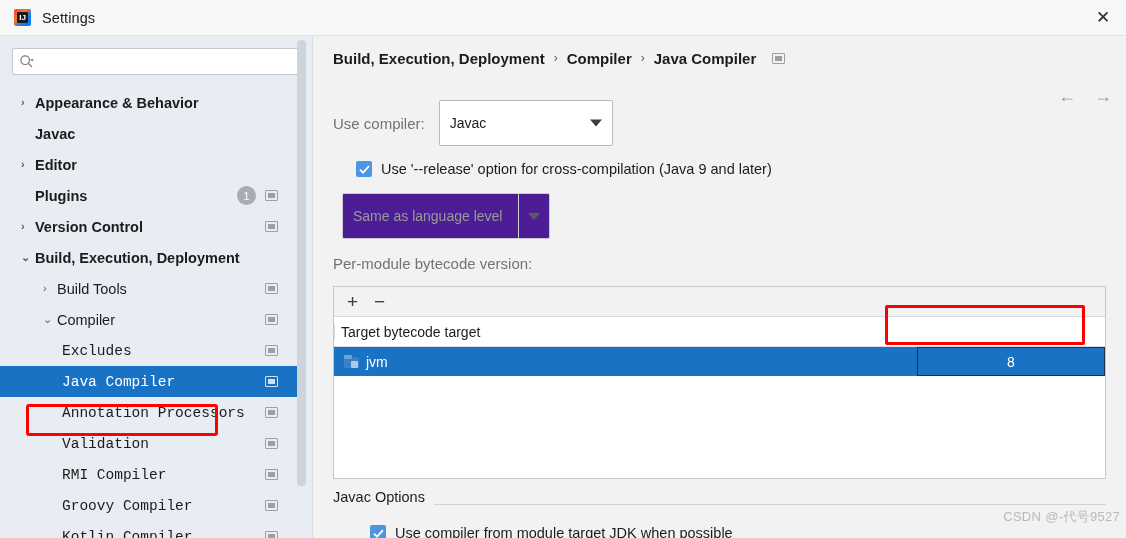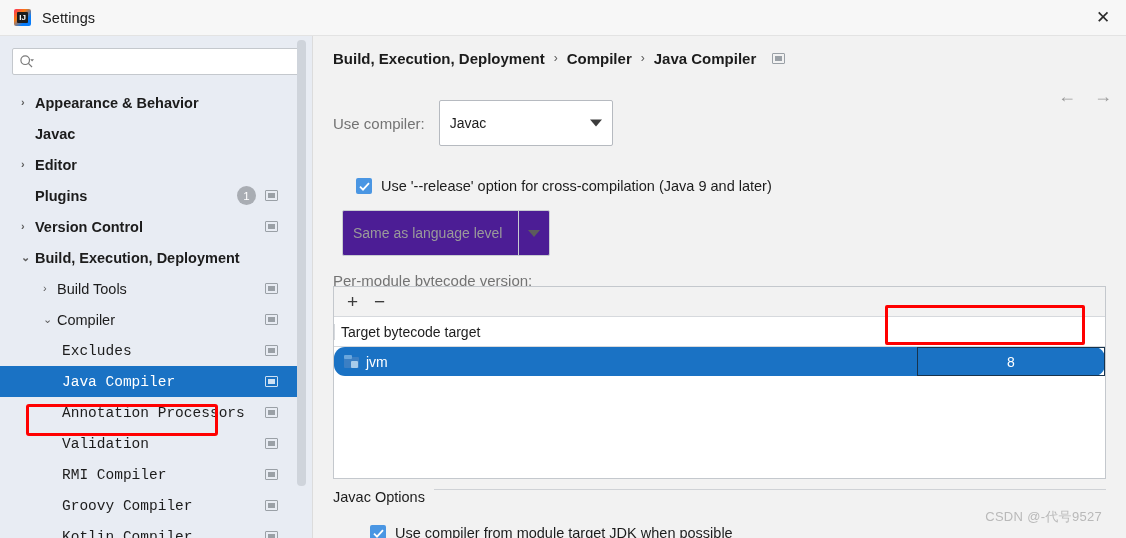--- a/index.html
+++ b/index.html
@@ -157,21 +157,21 @@
     height: 30px; background: #f2f2f2; border-bottom: 1px solid #d6d9dd;
     display: flex; align-items: center; padding-left: 13px; gap: 16px;
   }
   .tb-btn { font-size: 19px; color: #3c3c3c; line-height: 1; cursor: default; }
   .table-head {
     height: 30px; display: flex; align-items: center; background: #fff;
     border-bottom: 1px solid #d6d9dd; font-size: 14px; color: #1c1c1c;
   }
   .th-module { flex: 1; padding-left: 12px; }
   .th-target { width: 188px; border-left: 1px solid #d6d9dd; padding-left: 6px; }
-  .table-row { height: 29px; display: flex; align-items: center; background: #1a72c4; color: #fff; border-radius: 11px; }
+  .table-row { height: 29px; display: flex; align-items: center; background: #1a72c4; color: #fff; }
   .td-module { flex: 1; display: flex; align-items: center; padding-left: 10px; font-size: 14px; }
   .mod-icon {
     width: 15px; height: 13px; margin-right: 7px; position: relative; flex: 0 0 auto;
   }
   .mod-icon .f1 { position: absolute; left: 0; top: 2px; width: 15px; height: 11px; background: #3b7fc4; border-radius: 1px; }
   .mod-icon .f2 { position: absolute; left: 0; top: 0; width: 8px; height: 4px; background: #6aa6dc; border-radius: 1px; }
   .mod-icon .f3 { position: absolute; left: 7px; top: 6px; width: 7px; height: 7px; background: #a9ccea; border-radius: 1px; }
   .td-target {
     width: 188px; height: 29px; display: flex; align-items: center; justify-content: center;
     font-size: 14px; border: 1.5px solid #17334d; margin-left: 0;
@@ -179,27 +179,27 @@
   .table-body-empty { background: #fff; height: 102px; }
 
   .red-cell-box {
     position: absolute; left: 885px; top: 305px; width: 200px; height: 40px;
     border: 3px solid #ff0000; border-radius: 2px; pointer-events: none; z-index: 6;
   }
 
   
   .group-title-row {
     position: absolute; left: 19px; top: 453px; width: 773px;
-    display: flex; align-items: flex-start; gap: 9px;
+    display: flex; align-items: flex-end; gap: 9px;
   }
   .group-title { font-size: 14.5px; color: #1c1c1c; white-space: nowrap; }
   .group-line { flex: 1; height: 1px; background: #cfd2d6; }
 
   .watermark {
-    position: absolute; right: 24px; bottom: 12px; font-size: 13px; color: #b9b9b9;
+    position: absolute; right: 6px; bottom: 12px; font-size: 13px; color: #b9b9b9;
     letter-spacing: .3px;
   }
 </style>
 </head>
 <body>
 
 <div class="window">
 
   <div class="titlebar">
     <div class="app-icon">
@@ -309,21 +309,21 @@
     </div>
 
     <div class="row" style="margin-top:20px;">
       <span class="row-label">Use compiler:</span>
       <div class="combo" style="width:174px; margin-left:14px;">
         <span>Javac</span>
         <span class="caret"></span>
       </div>
     </div>
 
-    <div class="row" style="margin-top:32px;padding-left:42px;">
+    <div class="row" style="margin-top:15px;padding-left:42px;">
       <span class="checkbox">
         <svg width="11" height="9" viewBox="0 0 11 9">
             <polyline points="1,4.6 4,7.6 10,1.2" fill="none" stroke="#fff" stroke-width="1.8"></polyline>
           </svg>
       </span>
       <span class="cb-label">Use '--release' option for cross-compilation (Java 9 and later)</span>
     </div>
 
     <div class="row" style="margin-top:16px;">
       <div class="combo disabled split" style="width:208px; margin-left:9px;">

